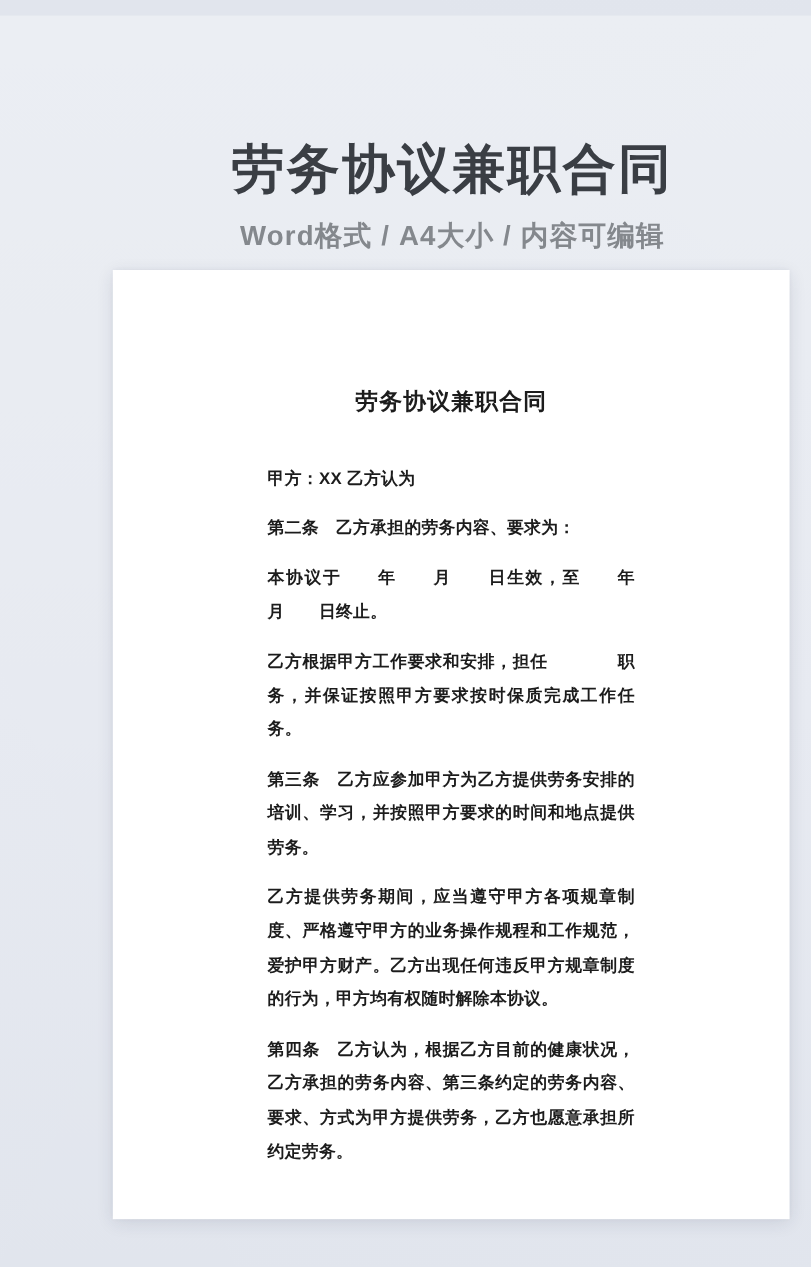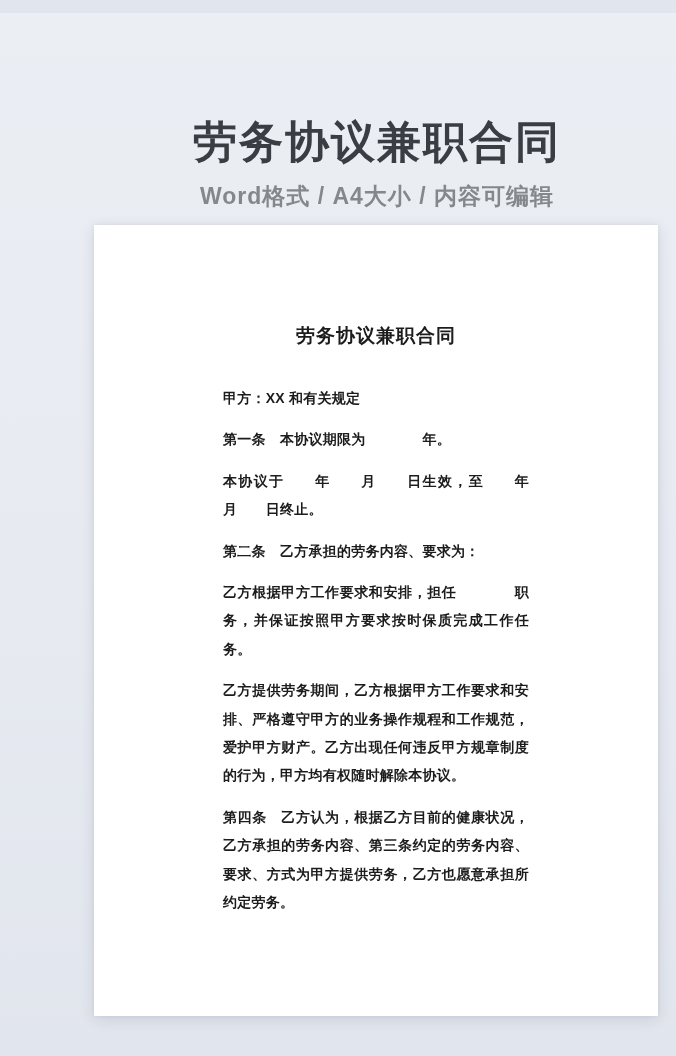--- a/index.html
+++ b/index.html
@@ -76,22 +76,22 @@
 
 <div class="banner">
   <div class="banner-title">劳务协议兼职合同</div>
   <div class="banner-subtitle">Word格式 / A4大小 / 内容可编辑</div>
 </div>
 
 <div class="page">
   <div class="page-inner">
     <div class="doc-title">劳务协议兼职合同</div>
     <div class="doc-body">
-      <p class="para">甲方：XX 和有关规定</p>
-      <p class="para">第一条　本协议期限为　　　　年。</p>
+      <p class="para">甲方：XX 乙方认为</p>
+      <p class="para">第二条　乙方承担的劳务内容、要求为：</p>
       <p class="para">本协议于　　年　　月　　日生效，至　　年　月　　日终止。</p>
-      <p class="para">第二条　乙方承担的劳务内容、要求为：</p>
       <p class="para regular">乙方根据甲方工作要求和安排，担任　　　　职务，并保证按照甲方要求按时保质完成工作任务。</p>
-      <p class="para">乙方提供劳务期间，乙方根据甲方工作要求和安排、严格遵守甲方的业务操作规程和工作规范，爱护甲方财产。乙方出现任何违反甲方规章制度的行为，甲方均有权随时解除本协议。</p>
+      <p class="para">第三条　乙方应参加甲方为乙方提供劳务安排的培训、学习，并按照甲方要求的时间和地点提供劳务。</p>
+      <p class="para">乙方提供劳务期间，应当遵守甲方各项规章制度、严格遵守甲方的业务操作规程和工作规范，爱护甲方财产。乙方出现任何违反甲方规章制度的行为，甲方均有权随时解除本协议。</p>
       <p class="para">第四条　乙方认为，根据乙方目前的健康状况，乙方承担的劳务内容、第三条约定的劳务内容、要求、方式为甲方提供劳务，乙方也愿意承担所约定劳务。</p>
     </div>
   </div>
 </div>
 
 </body></html>

